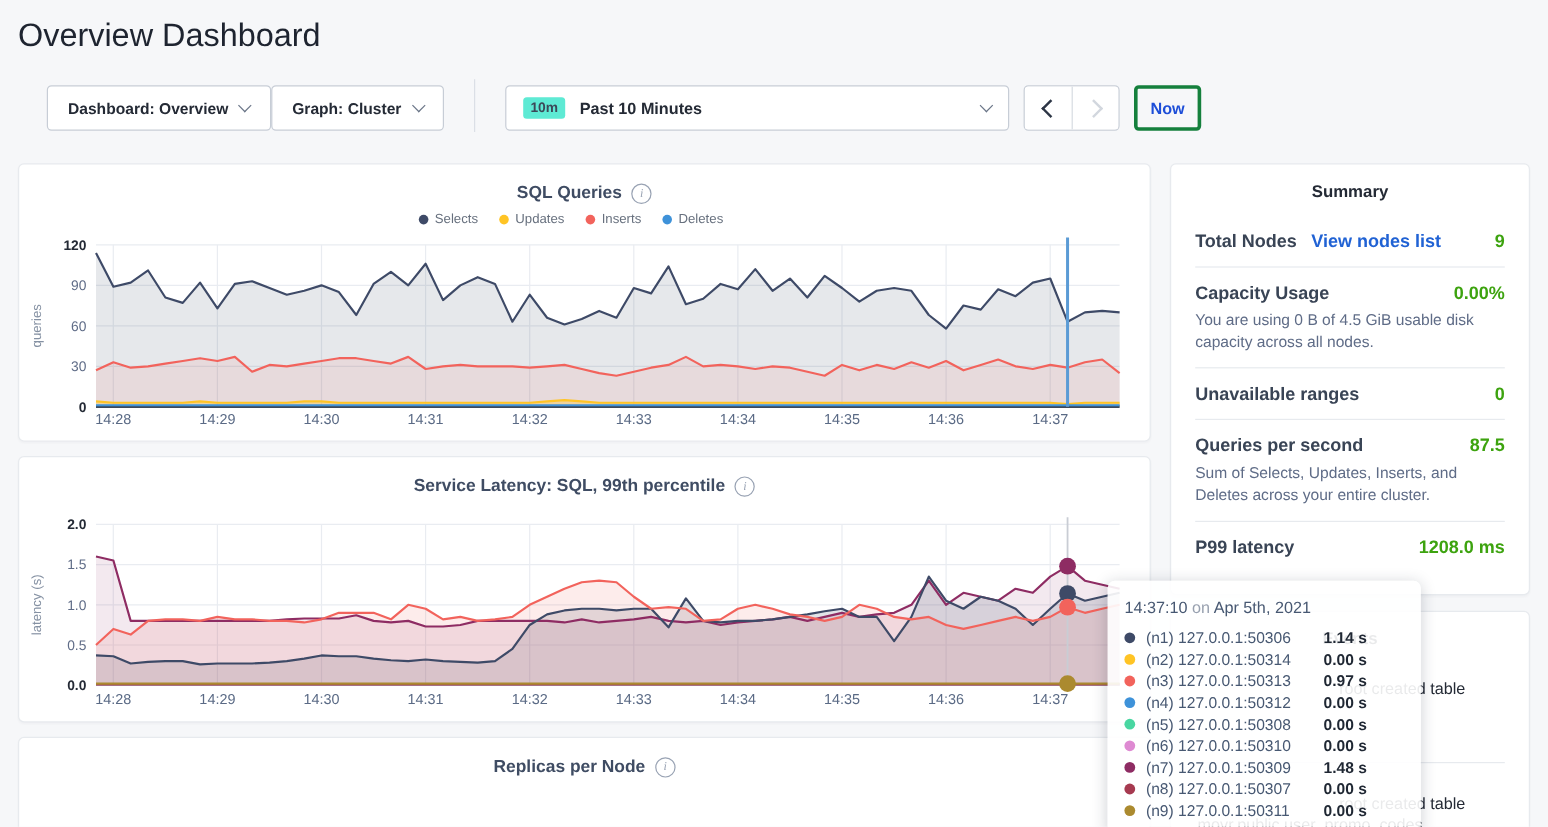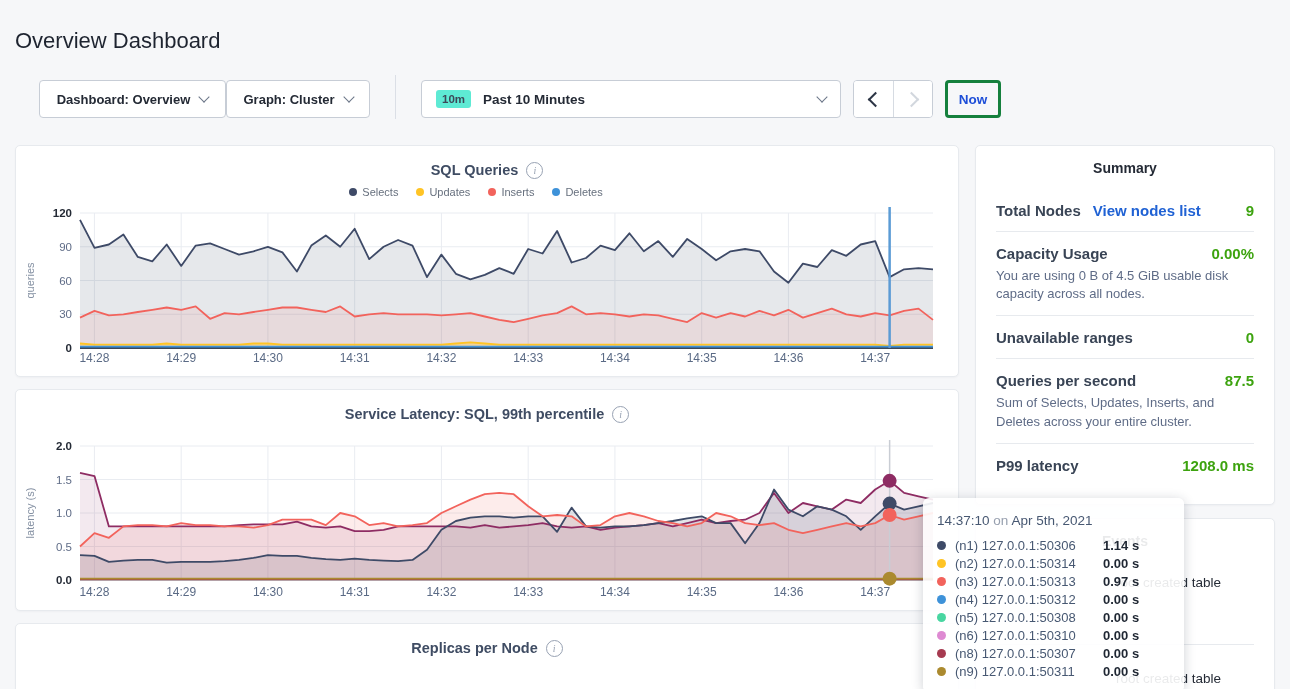--- a/index.html
+++ b/index.html
@@ -1,19 +1,19 @@
 <!DOCTYPE html>
 <html><head>
 <meta charset="utf-8">
 <style>
   html,body{margin:0;padding:0}
   body{width:1290px;height:689px;overflow:hidden;background:#f6f7f9;position:relative;
        font-family:"Liberation Sans",sans-serif;color:#242a35;}
   .page{position:relative;width:1290px;height:689px;}
-  h1.page-title{font-size:22px;font-weight:500;margin:28px 0 0 15px;color:#1e2430;}
+  h1.page-title{font-size:27px;font-weight:500;margin:14px 0 0 15px;color:#1e2430;}
   
   .controls{display:flex;align-items:center;margin:26px 15px 0;height:38px;}
   .dd{display:flex;align-items:center;justify-content:center;gap:10px;height:38px;background:#fff;
       border:1px solid #c7cdd6;border-radius:4px;font-weight:bold;font-size:13px;color:#242a35;cursor:pointer;
       font-family:inherit;}
   .dd1{width:144px}.dd2{width:187px;margin-left:24px}
   .chev{width:7px;height:7px;border-right:1.6px solid #6b7688;border-bottom:1.6px solid #6b7688;
         transform:rotate(45deg);margin-top:-4px;flex:none;}
   .vdiv{width:1px;height:44px;background:#dbdfe6;margin-left:25px;margin-top:-4px}
   .timepicker{display:flex;align-items:center;width:420px;height:38px;margin-left:25px;background:#fff;
@@ -305,20 +305,25 @@
           <span class="tt-dot" style="background: rgb(72, 214, 161);"></span>
           <span class="tt-label">(n5) 127.0.0.1:50308</span>
           <span class="tt-val">0.00 s</span>
         </div>
         <div class="tt-row">
           <span class="tt-dot" style="background: rgb(222, 138, 210);"></span>
           <span class="tt-label">(n6) 127.0.0.1:50310</span>
           <span class="tt-val">0.00 s</span>
         </div>
         <div class="tt-row">
+          <span class="tt-dot" style="background: rgb(142, 44, 99);"></span>
+          <span class="tt-label">(n7) 127.0.0.1:50309</span>
+          <span class="tt-val">1.48 s</span>
+        </div>
+        <div class="tt-row">
           <span class="tt-dot" style="background: rgb(166, 58, 80);"></span>
           <span class="tt-label">(n8) 127.0.0.1:50307</span>
           <span class="tt-val">0.00 s</span>
         </div>
         <div class="tt-row">
           <span class="tt-dot" style="background: rgb(171, 138, 47);"></span>
           <span class="tt-label">(n9) 127.0.0.1:50311</span>
           <span class="tt-val">0.00 s</span>
         </div>
       </div>

